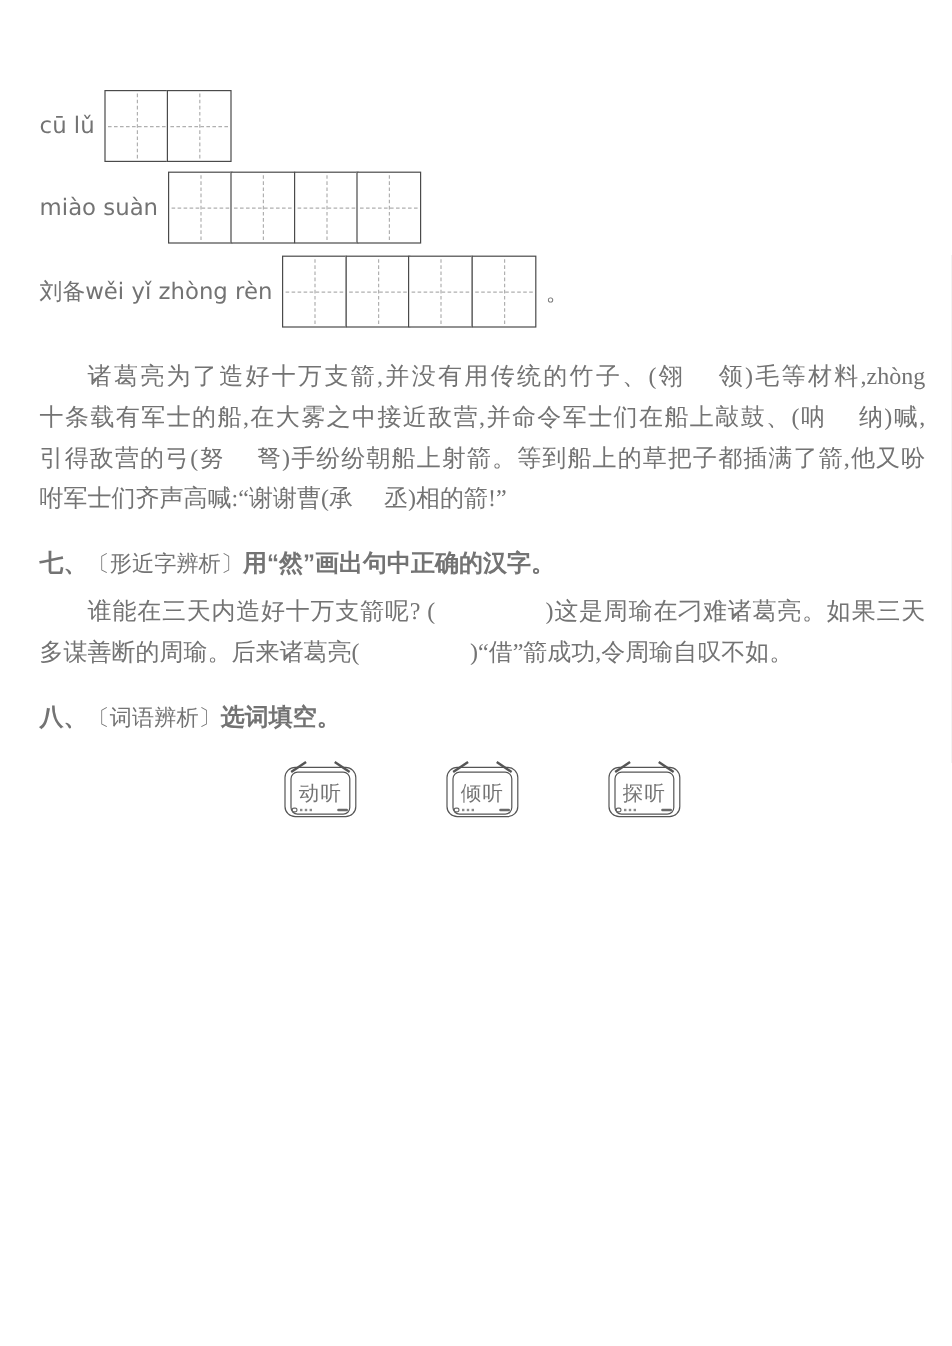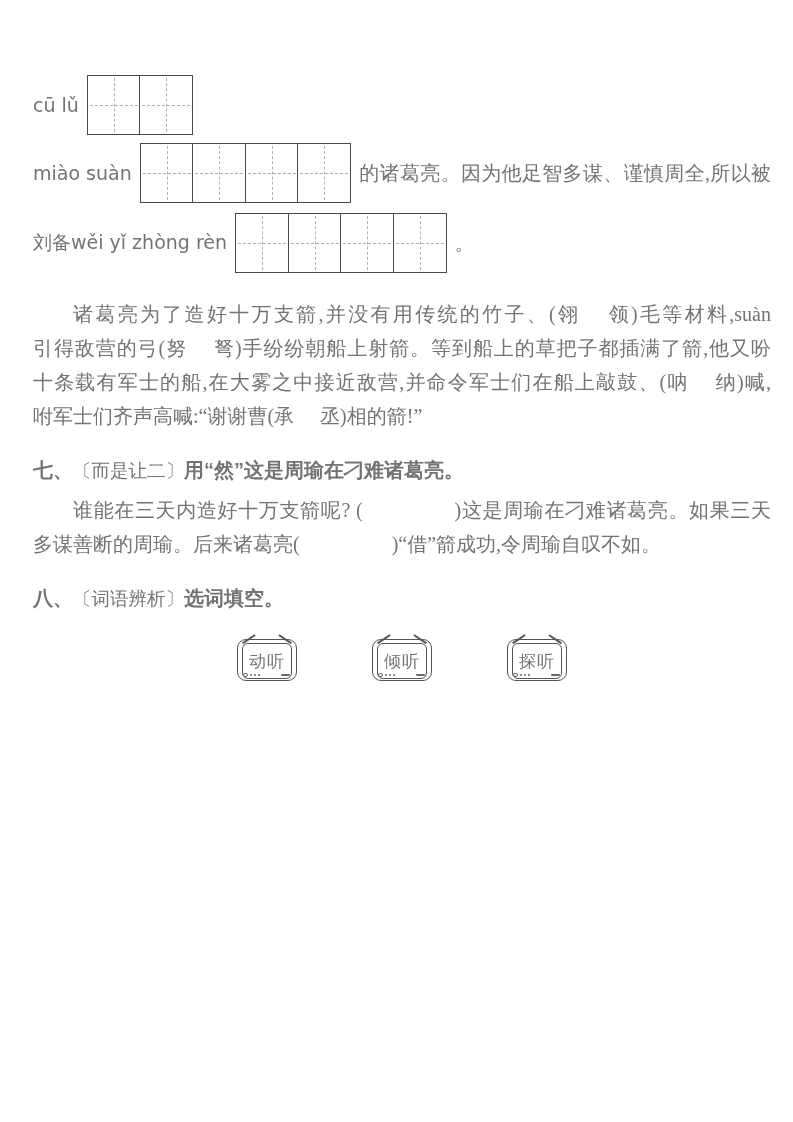--- a/index.html
+++ b/index.html
@@ -102,44 +102,43 @@
     </div>
 
     <div class="prow" style="margin-bottom:10px;">
       <span class="prow-label">miào suàn</span>
       <div class="grid">
           <div class="cell"></div>
           <div class="cell"></div>
           <div class="cell"></div>
           <div class="cell"></div>
         </div>
-      <span class="prow-after fill">的诸葛亮。因为他足智多谋、谨慎周全,所以被</span>
     </div>
 
     <div class="prow">
       <span class="prow-label">刘备wěi yǐ zhòng rèn</span>
       <div class="grid">
           <div class="cell"></div>
           <div class="cell"></div>
           <div class="cell"></div>
           <div class="cell"></div>
         </div>
       <span class="prow-after">。</span>
     </div>
 
     <div class="section">
-      <div class="pline indent jline"><span>诸葛亮为了造好十万支箭,并没有用传统的竹子、(翎</span><span class="blank" style="width: 26px;"></span><span>领)毛等材料,suàn</span></div>
+      <div class="pline indent jline"><span>诸葛亮为了造好十万支箭,并没有用传统的竹子、(翎</span><span class="blank" style="width: 26px;"></span><span>领)毛等材料,zhòng</span></div>
+      <div class="pline jline"><span>十条载有军士的船,在大雾之中接近敌营,并命令军士们在船上敲鼓、(呐</span><span class="blank" style="width: 26px;"></span><span>纳)喊,</span></div>
       <div class="pline jline"><span>引得敌营的弓(努</span><span class="blank" style="width: 26px;"></span><span>弩)手纷纷朝船上射箭。等到船上的草把子都插满了箭,他又吩</span></div>
-      <div class="pline jline"><span>十条载有军士的船,在大雾之中接近敌营,并命令军士们在船上敲鼓、(呐</span><span class="blank" style="width: 26px;"></span><span>纳)喊,</span></div>
       <div class="pline"><span>咐军士们齐声高喊:“谢谢曹(承</span><span class="blank" style="width: 26px;"></span><span>丞)相的箭!”</span></div>
     </div>
 
     <div class="section">
       <div class="sec-head">
-        <span>七、</span><span class="sec-tag">〔而是让二〕</span><span>用“然”这是周瑜在刁难诸葛亮。</span>
+        <span>七、</span><span class="sec-tag">〔形近字辨析〕</span><span>用“然”画出句中正确的汉字。</span>
       </div>
       <div class="pline indent jline"><span>谁能在三天内造好十万支箭呢? (</span><span class="blank" style="width: 92px;"></span><span>)这是周瑜在刁难诸葛亮。如果三天</span></div>
       <div class="pline"><span>多谋善断的周瑜。后来诸葛亮(</span><span class="blank" style="width: 92px;"></span><span>)“借”箭成功,令周瑜自叹不如。</span></div>
     </div>
 
     <div class="section">
       <div class="sec-head">
         <span>八、</span><span class="sec-tag">〔词语辨析〕</span><span>选词填空。</span>
       </div>
 

